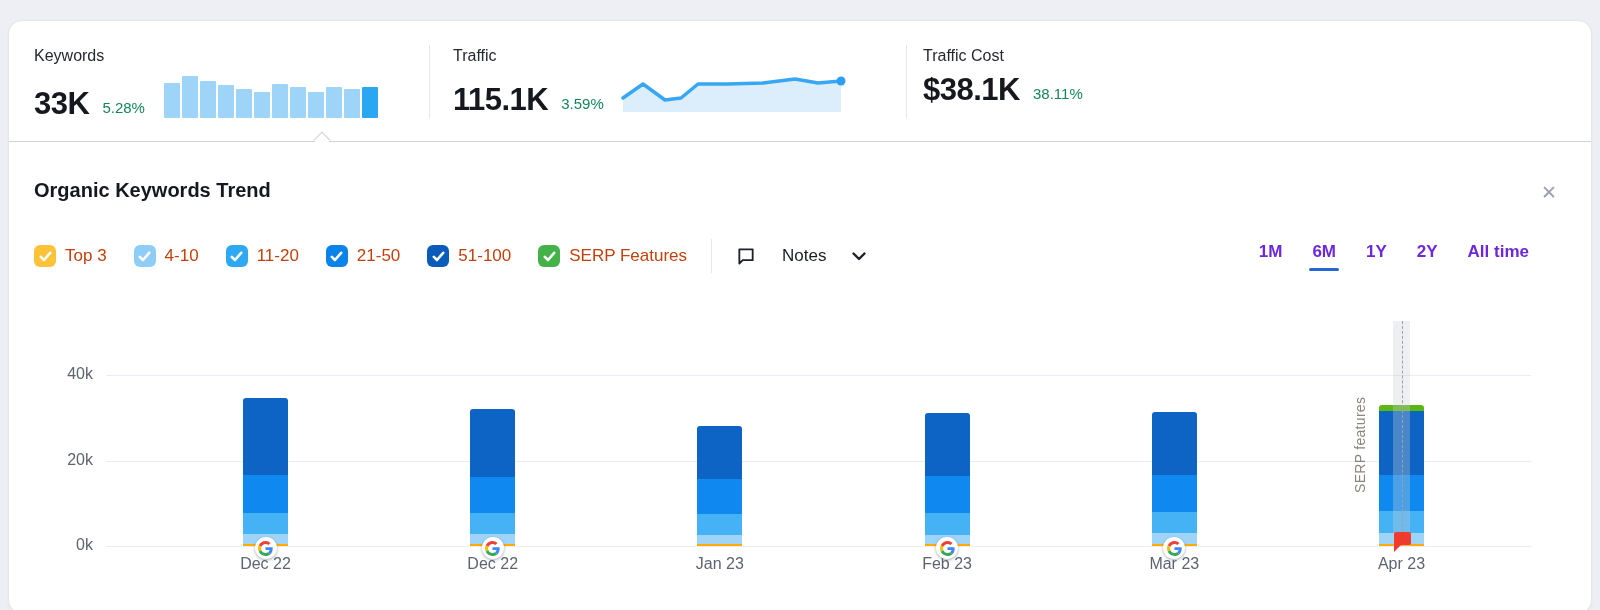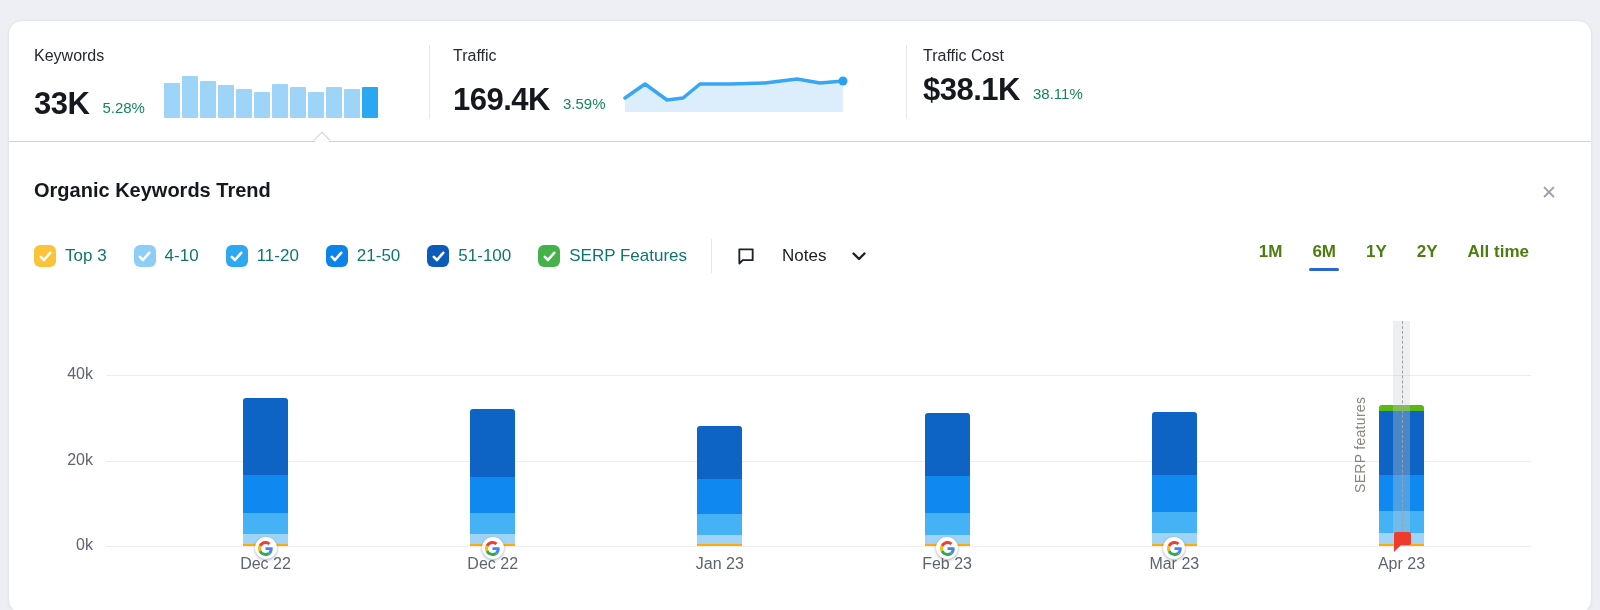--- a/index.html
+++ b/index.html
@@ -21,26 +21,26 @@
   .notch{position:absolute;left:307px;top:-7px;width:12px;height:12px;background:#fff;
          border-left:1px solid #ced2d9;border-top:1px solid #ced2d9;transform:rotate(45deg)}
   
   .title{position:absolute;left:25px;top:158px;font-size:20px;font-weight:700;color:#16181f}
   .close{position:absolute;right:34px;top:162px;font-size:19px;color:#9aa0ad;cursor:pointer;line-height:1}
   
   .controls{position:absolute;left:25px;right:62px;top:218px;display:flex;align-items:center}
   .legend{display:flex;align-items:center;gap:27px}
   .legend-item{display:flex;align-items:center;gap:9px;cursor:pointer}
   .cbox{width:22px;height:22px;border-radius:6px;display:flex;align-items:center;justify-content:center;flex:0 0 auto}
-  .legend-label{font-size:17px;color:#0f766e}
+  .legend-label{font-size:17px;color:#c2410c}
   .vsep{width:1px;height:34px;background:#e4e7ec;margin:0 24px}
   .notes{display:flex;align-items:center;gap:26px;cursor:pointer;background:none;border:none;font-family:inherit}
   .notes-label{font-size:17px;color:#1b1e26}
   .ranges{margin-left:auto;display:flex;align-items:flex-start;gap:30px}
-  .range{font-size:17px;font-weight:600;color:#4d7c0f;position:relative;cursor:pointer;padding-bottom:9px}
+  .range{font-size:17px;font-weight:600;color:#6d28d9;position:relative;cursor:pointer;padding-bottom:9px}
   .range .ul{position:absolute;left:-3px;right:-3px;bottom:0;height:3px;border-radius:2px}
   
   #chart{position:absolute;left:0;top:0;width:100%;height:100%;pointer-events:none}
   #chart *{pointer-events:auto}
   .gridline{position:absolute;height:1px;background:#e9ecf2}
   .ytick{position:absolute;left:18px;width:66px;text-align:right;font-size:16px;color:#5d6470}
   .xtick{position:absolute;width:130px;text-align:center;font-size:16px;color:#5d6470}
   .bar{position:absolute;display:flex;flex-direction:column;border-radius:3px 3px 0 0;overflow:hidden;cursor:pointer}
   .seg{width:100%;flex:0 0 auto}
   .gicon{position:absolute;width:22px;height:22px;background:#fff;border-radius:50%;
@@ -75,21 +75,21 @@
           <div class="minibar" style="height: 28.56px; background: rgb(159, 212, 249);"></div>
           <div class="minibar" style="height: 31.08px; background: rgb(41, 167, 240);"></div>
         </div>
     </div>
   </div>
   <div class="vdiv" style="left:420px"></div>
 
   <div class="metric" style="left:444px">
     <div class="metric-label">Traffic</div>
     <div class="metric-row">
-      <span class="metric-value">169.4K</span>
+      <span class="metric-value">115.1K</span>
       <span class="chg" style="color: rgb(23, 133, 90);">3.59%</span>
       <svg class="spark" id="sparkline" width="226" height="38" viewBox="0 0 226 38">
         <polygon id="spark-fill" points="0,22 20,8 42,24 58,22 75,8 105,8 140,7 172,3 195,7 218,5 218,36 0,36" fill="#dcedfb"></polygon>
         <polyline id="spark-line" fill="none" stroke-width="3.5" stroke-linecap="round" stroke-linejoin="round" points="0,22 20,8 42,24 58,22 75,8 105,8 140,7 172,3 195,7 218,5" stroke="#38a7f3"></polyline>
         <circle id="spark-dot" r="4.5" cx="218" cy="5" fill="#2d9ff0"></circle>
       </svg>
     </div>
   </div>
   <div class="vdiv" style="left:897px"></div>
 

